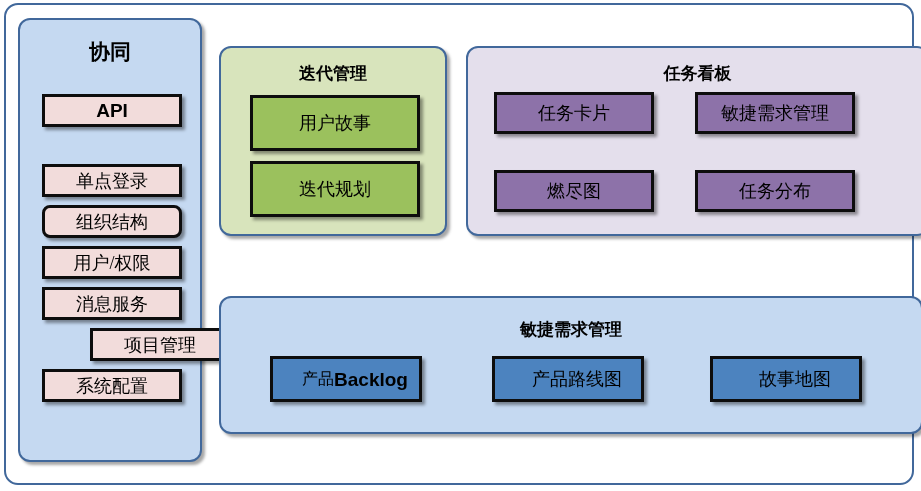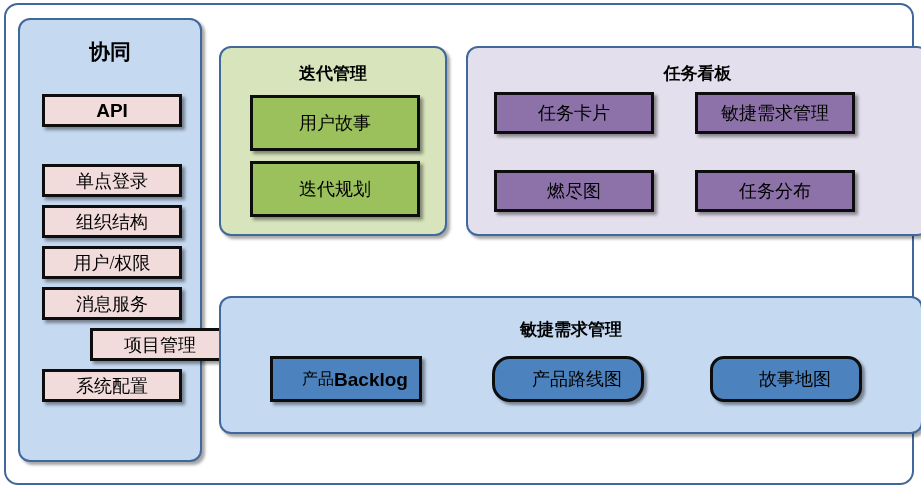--- a/index.html
+++ b/index.html
@@ -173,21 +173,21 @@
 
 <div id="canvas">
 
   <div class="outer-frame"></div>
 
   <div class="panel" id="sidebar">
     <div class="panel-title">协同</div>
 
     <div class="node side-item api" style="top:74px;">API</div>
     <div class="node side-item" style="top:144px;">单点登录</div>
-    <div class="node side-item" style="top:185px;">组织结构</div>
+    <div class="node side-item" style="top:185px;border-radius:8px;">组织结构</div>
     <div class="node side-item" style="top:267px;">消息服务</div>
     <div class="node side-item" style="top:226px;">用户/权限</div>
     <div class="node side-item" style="top:308px;margin-left:48px;">项目管理</div>
     <div class="node side-item" style="top:349px;">系统配置</div>
   </div>
 
   <div class="panel" id="iteration">
     <div class="panel-title">迭代管理</div>
 
     <div class="node green-node" style="top:47px;">用户故事</div>
@@ -203,17 +203,17 @@
     <div class="node purple-node" style="left:227px; top:122px;">任务分布</div>
   </div>
 
   <div class="panel" id="agile">
     <div class="panel-title">敏捷需求管理</div>
 
     <div class="node blue-node mixed-label" style="left:49px; top:58px;">
         <span class="cjk">产品</span>
         <span class="latin">Backlog</span>
       </div>
-    <div class="node blue-node" style="left:271px; top:58px;border-radius:18px;">产品路线图</div>
-    <div class="node blue-node" style="left:489px; top:58px;border-radius:14px;">故事地图</div>
+    <div class="node blue-node" style="left:271px; top:58px;">产品路线图</div>
+    <div class="node blue-node" style="left:489px; top:58px;">故事地图</div>
   </div>
 
 </div>
 
 </body></html>

